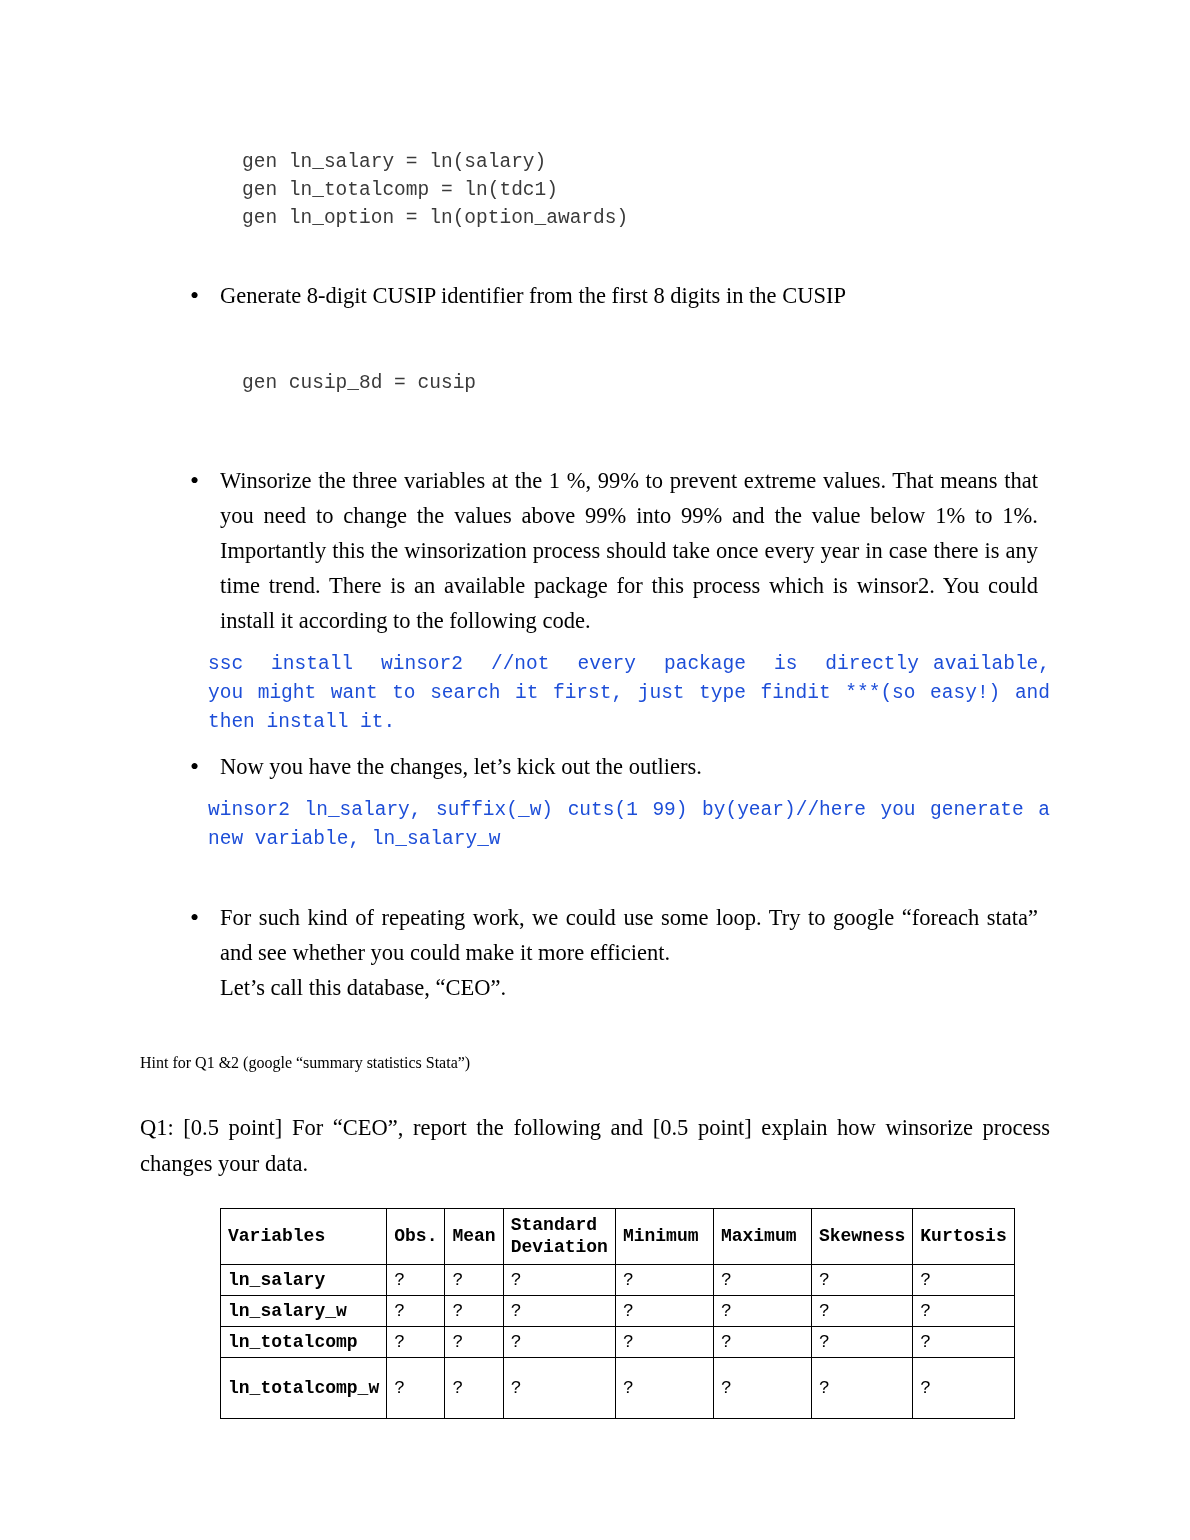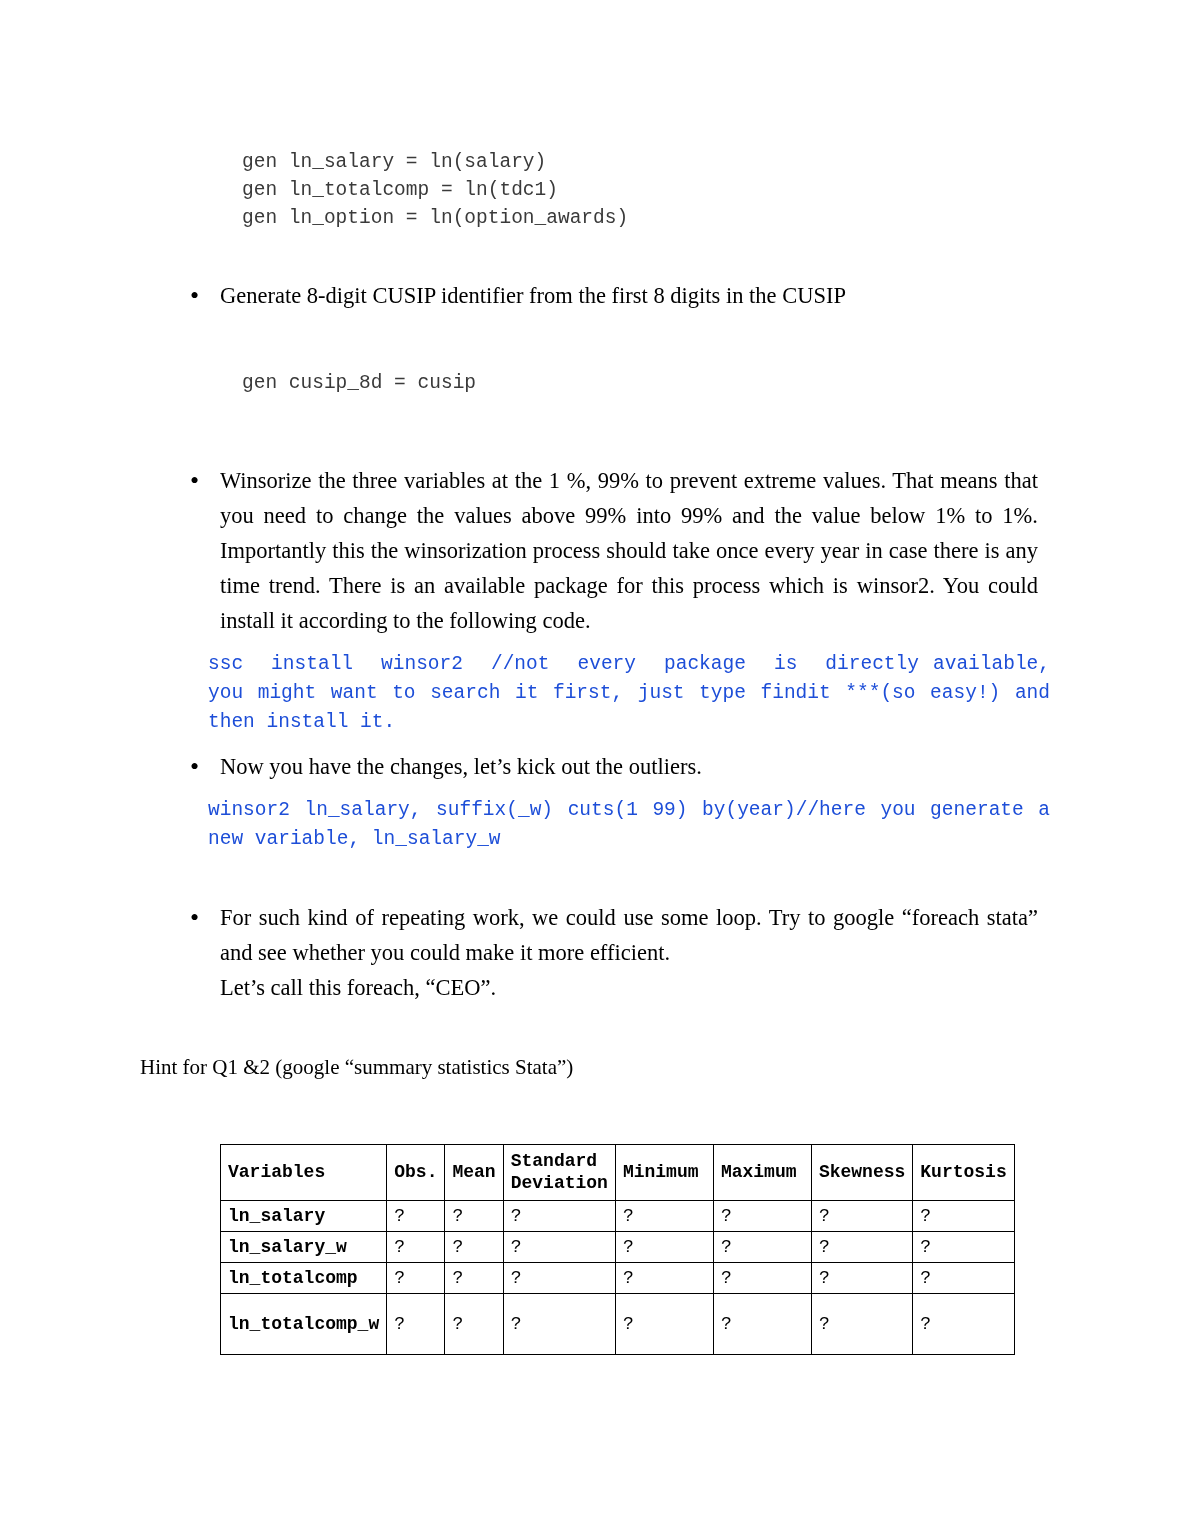--- a/index.html
+++ b/index.html
@@ -67,21 +67,21 @@
     line-height: 1.56;
     text-align: justify;
     margin: 0;
   }
   .para-left {
     font-size: 22.5px;
     line-height: 1.56;
     margin: 0;
   }
   .body-text {
-    font-size: 21px;
+    font-size: 16px;
     line-height: 1.56;
     margin: 0;
   }
   .spacer-md { height: 24px; }
   .spacer-lg { height: 34px; }
 
   
   .code-wide {
     font-family: "Liberation Mono", monospace;
     font-size: 19.5px;
@@ -168,30 +168,31 @@
 
       <li class="bullet">
         <p class="para-left">Now you have the changes, let’s kick out the outliers.</p>
       </li>
       <pre class="code code-wide">winsor2 ln_salary, suffix(_w) cuts(1 99) by(year)//here you generate a new variable, ln_salary_w</pre>
 
       <div class="spacer-lg"></div>
 
       <li class="bullet">
         <p class="para">For such kind of repeating work, we could use some loop. Try to google “foreach stata” and see whether you could make it more efficient.</p>
-        <p class="para-left">Let’s call this foreach, “CEO”.</p>
+        <p class="para-left">Let’s call this database, “CEO”.</p>
       </li>
     </ul>
 
     <div class="spacer-lg"></div>
 
     <p class="body-text">Hint for Q1 &amp;2 (google “summary statistics Stata”)</p>
 
     <div class="spacer-lg"></div>
 
+    <p class="qtext">Q1: [0.5 point] For “CEO”, report the following and [0.5 point] explain how winsorize process changes your data.</p>
 
     <div class="table-wrap">
       <table class="summary">
         <colgroup>
           <col class="c0">
             <col class="c1">
             <col class="c2">
             <col class="c3">
           <col class="c4">
             <col class="c5">

